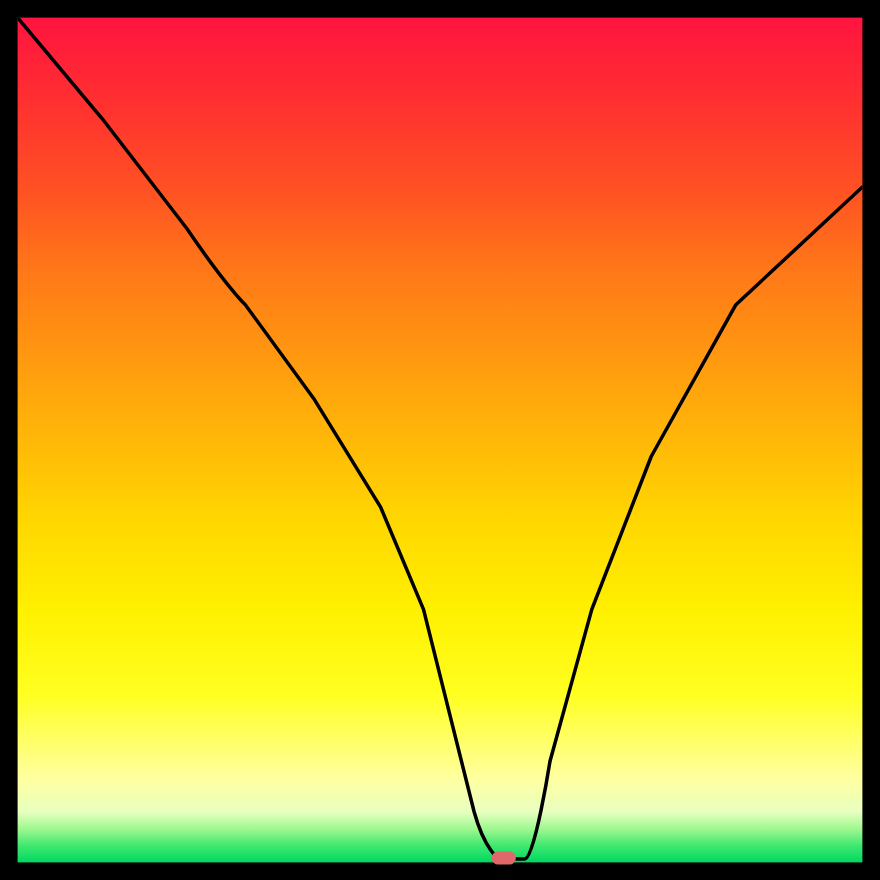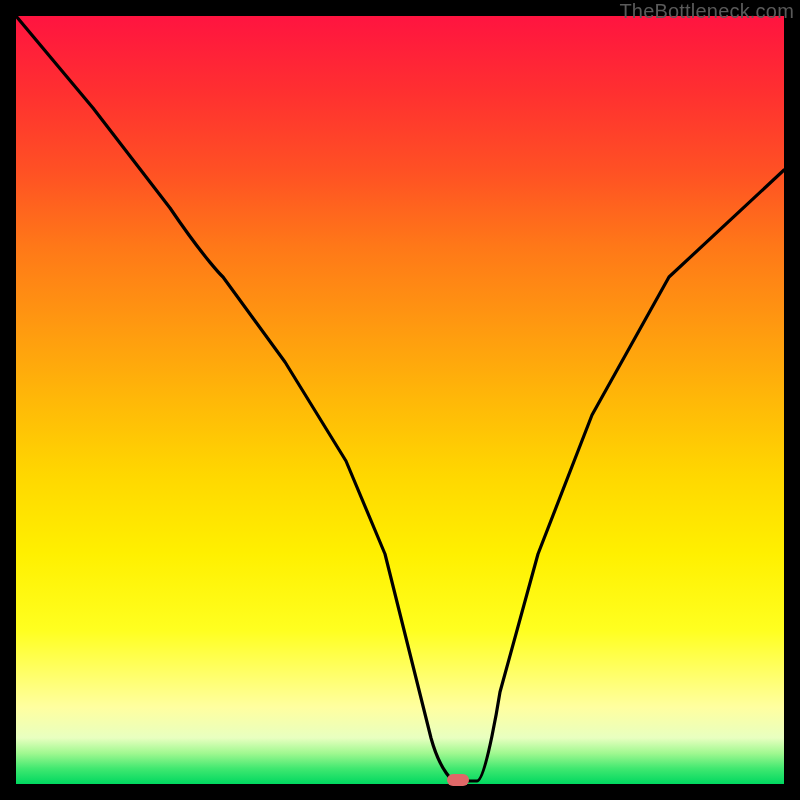--- a/index.html
+++ b/index.html
@@ -82,14 +82,13 @@
                C 425 758, 438 765, 438 765
                L 461 765
                C 470 765, 484 676, 484 676
                L 522 538
                L 576 399
                L 653 261
                L 768 154" fill="none" stroke="#000" stroke-width="3.2" stroke-linejoin="round" stroke-linecap="round"></path>
     </svg>
     <div class="marker" style="left:57.5%; top:99.5%;"></div>
   </div>
-  <div class="watermark">TheBottleneck.com</div>
 </div>
 
 </body></html>

